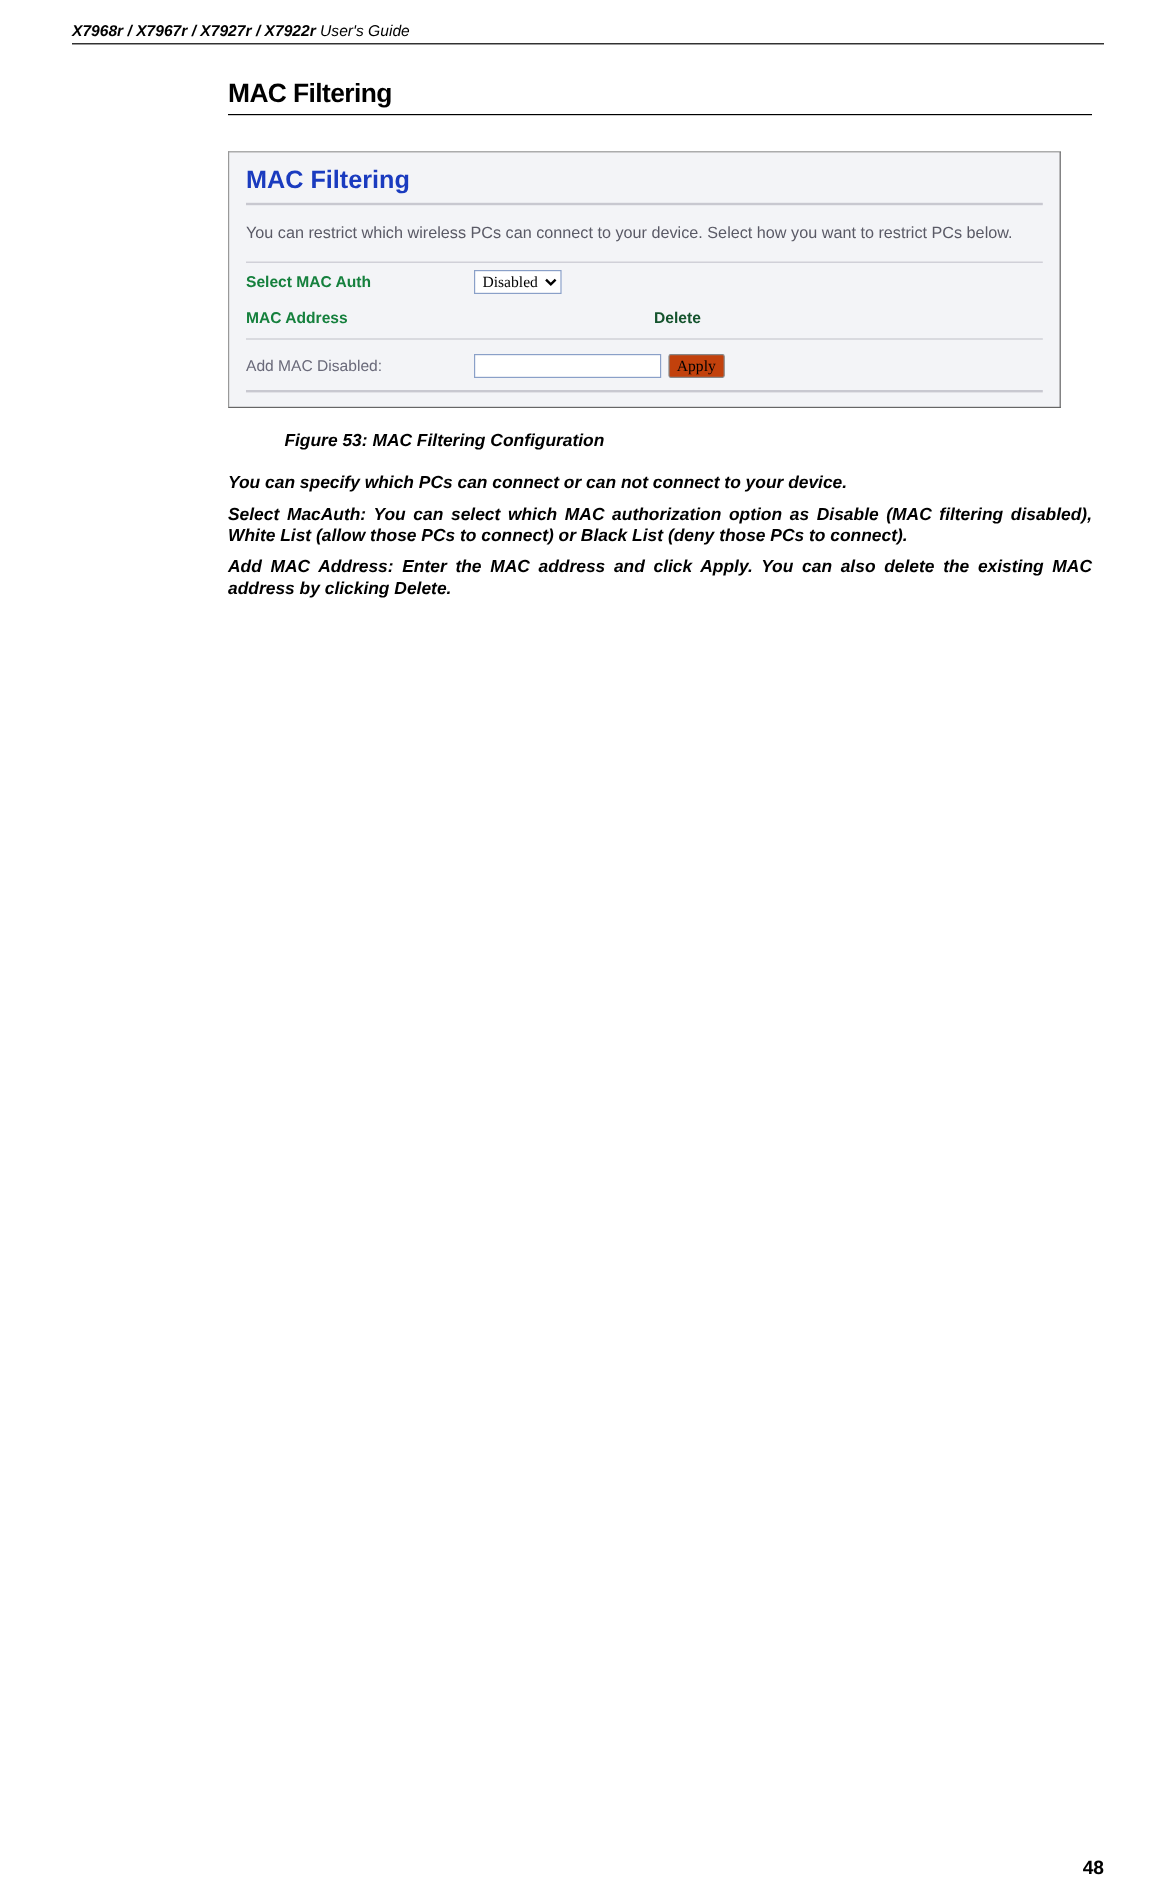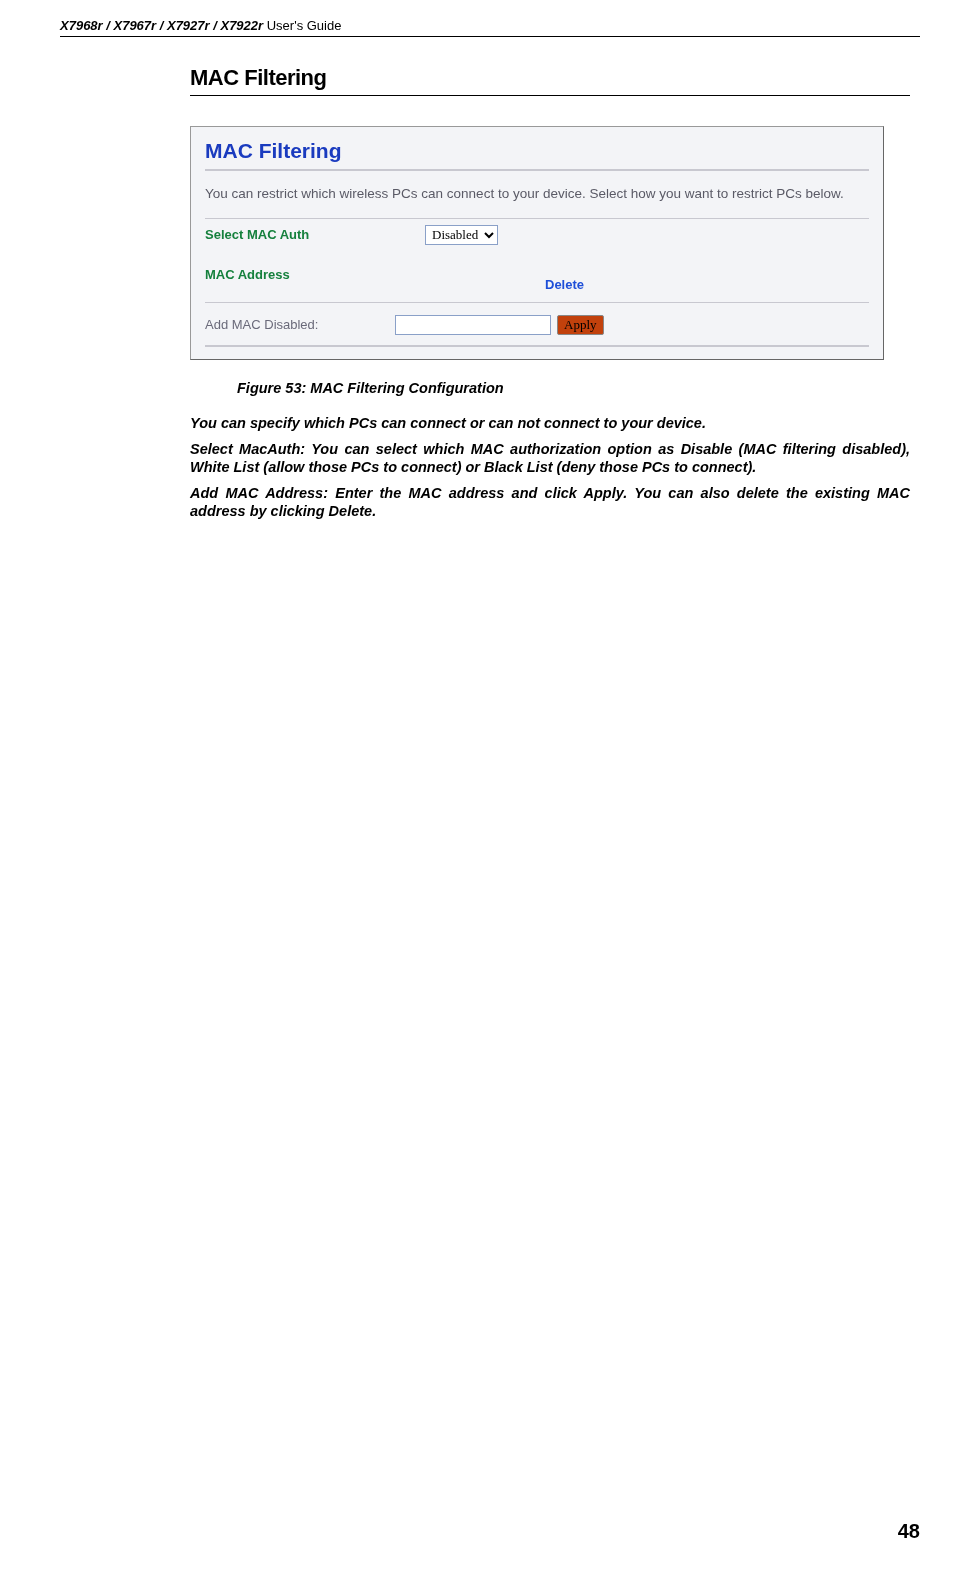--- a/index.html
+++ b/index.html
@@ -20,20 +20,21 @@
     border-bottom: 1px solid #000;
     padding-top: 18px;
     padding-bottom: 3px;
     font-size: 13px;
   }
   .header-bold {
     font-weight: bold;
     font-style: italic;
   }
   .header-italic {
+    font-style: italic;
   }
   .content {
     margin-left: 130px;
     margin-right: 10px;
   }
   .section-title {
     font-family: Arial, Helvetica, sans-serif;
     font-weight: bold;
     font-size: 22px;
     letter-spacing: -0.5px;
@@ -94,45 +95,43 @@
     color: #6a6a7a;
     font-weight: normal;
   }
   .sb-select {
     font-family: "Times New Roman", serif;
     font-size: 13px;
     background: #fff;
     border: 1px solid #8aa0c8;
     padding: 0 2px;
     height: 20px;
-    margin-left: 30px;
   }
   .sb-input {
     width: 150px;
     height: 18px;
     border: 1px solid #8aa0c8;
     font-size: 12px;
     padding: 0 2px;
   }
   .sb-apply {
     font-family: "Times New Roman", serif;
     font-size: 13px;
     border: 1px solid #888;
     background: #c2410c;
     padding: 1px 6px;
     margin-left: 6px;
     border-radius: 2px;
     cursor: pointer;
   }
   .sb-delete {
-    color: #1d4ed8;
-    font-weight: bold;
-    font-family: Verdana, Arial, sans-serif;
-    font-size: 13px;
-    margin-top: 20px;
+    color: #14532d;
+    font-weight: bold;
+    font-family: Verdana, Arial, sans-serif;
+    font-size: 13px;
   }
   .sb-row-line {
     padding-bottom: 10px;
   }
   .figure-caption {
     font-weight: bold;
     font-style: italic;
     font-size: 14.5px;
     margin-top: 20px;
     margin-left: 47px;
@@ -140,24 +139,24 @@
   .body-text {
     font-weight: bold;
     font-style: italic;
     font-size: 14.5px;
     text-align: justify;
     margin-top: 18px;
     line-height: 1.25;
   }
   .page-number {
     position: absolute;
-    bottom: 40px;
+    bottom: 16px;
     right: 60px;
     font-weight: bold;
-    font-size: 20px;
+    font-size: 16px;
   }
 </style>
 </head>
 <body>
 
 <div class="page">
   <div class="header-line">
     <span class="header-bold">X7968r / X7967r / X7927r / X7922r</span><span class="header-italic"> User's Guide</span>
   </div>
 

